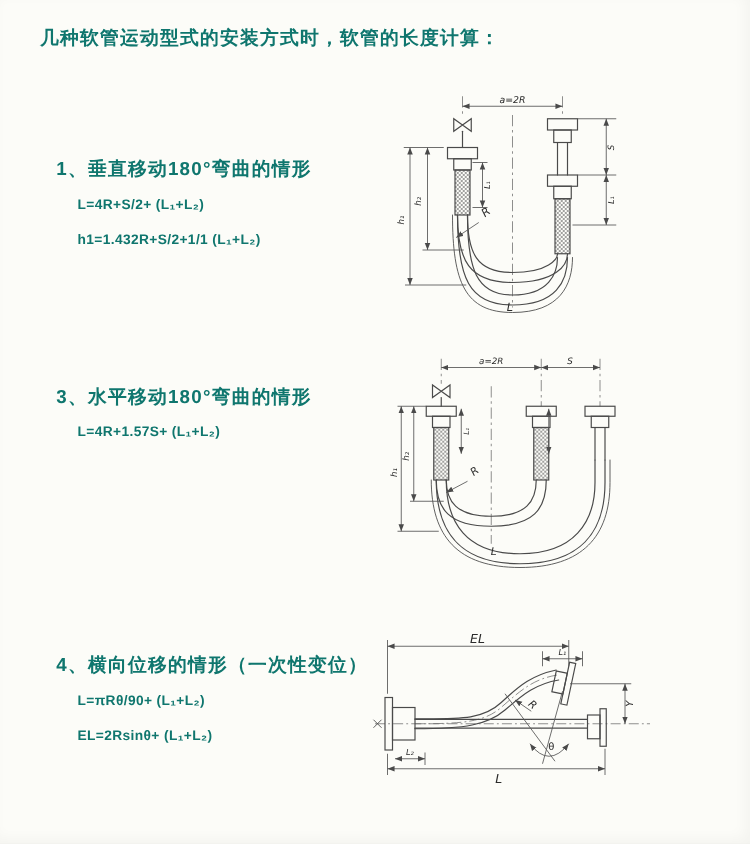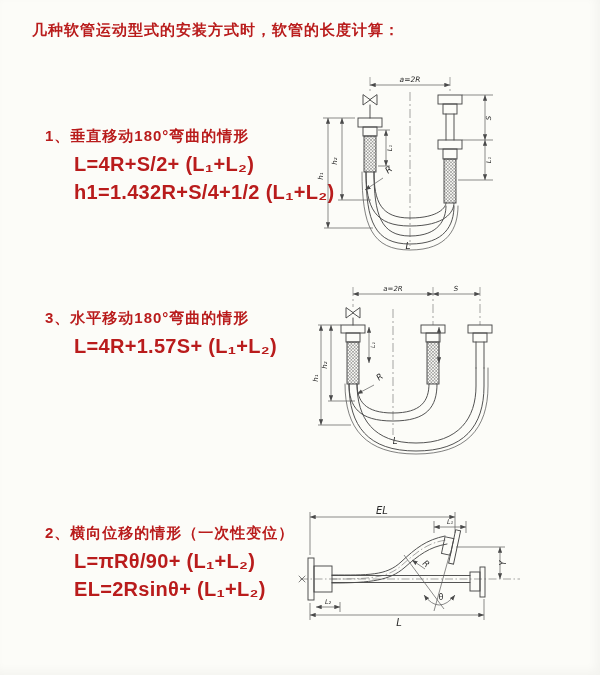--- a/index.html
+++ b/index.html
@@ -1,49 +1,49 @@
 <!DOCTYPE html>
 <html><head>
 <meta charset="utf-8">
 <style>
   html,body{margin:0;padding:0;background:#f2f2ee;}
   .canvas{
     position:relative;width:600px;height:675px;margin:0 auto;
     background:#fcfcf8;overflow:hidden;
     box-shadow:inset -4px -4px 10px rgba(0,0,0,0.035);
     font-family:"Liberation Sans","DejaVu Sans",sans-serif;
-    color:#b91c1c;
+    color:#0f766e;
   }
   .page-title{
     position:absolute;left:32px;top:21px;
     font-size:15px;font-weight:600;letter-spacing:1px;white-space:nowrap;
   }
   .sec{position:absolute;left:45px;white-space:nowrap;}
   .sec-heading{font-size:15px;font-weight:600;letter-spacing:1px;line-height:28px;height:28px;}
-  .formula{font-size:20px;font-weight:600;letter-spacing:.3px;line-height:28px;height:28px;margin-left:29px;}
+  .formula{font-size:11px;font-weight:600;letter-spacing:.3px;line-height:28px;height:28px;margin-left:17px;}
   #sec1{top:122px;} #sec2{top:304px;} #sec3{top:519px;}
   svg{position:absolute;overflow:visible;}
   #dia1{left:315px;top:68px;} #dia2{left:313px;top:283px;} #dia3{left:298px;top:503px;}
   .draw{stroke:#4a4a4a;stroke-width:.95;fill:none;stroke-linecap:round;}
   .dim{stroke:#595959;stroke-width:.7;fill:none;}
   .cl{stroke:#6a6a6a;stroke-width:.6;fill:none;stroke-dasharray:9,3,2,3;}
   text{fill:#2b2b2b;stroke:none;font-family:"DejaVu Sans","Liberation Sans",sans-serif;}
   .lab{font-style:italic;}
 </style>
 </head>
 <body>
 
 <div class="canvas">
 
   <div class="page-title">几种软管运动型式的安装方式时，软管的长度计算：</div>
 
   <div class="sec" id="sec1">
     <div class="sec-heading">1、垂直移动180°弯曲的情形</div>
     <div class="formula">L=4R+S/2+ (L₁+L₂)</div>
-    <div class="formula">h1=1.432R+S/4+1/2 (L₁+L₂)</div>
+    <div class="formula">h1=1.432R+S/2+1/1 (L₁+L₂)</div>
   </div>
 
   <svg id="dia1" width="245" height="190" viewBox="0 0 245 190">
     <defs>
       <marker id="a1e" viewBox="0 0 10 7" refX="9" refY="3.5" markerWidth="9" markerHeight="7" orient="auto">
         <path d="M0,0 L9,3.5 L0,7 Z" fill="#4a4a4a"></path>
       </marker>
       <marker id="a1s" viewBox="0 0 10 7" refX="9" refY="3.5" markerWidth="9" markerHeight="7" orient="auto-start-reverse">
         <path d="M0,0 L9,3.5 L0,7 Z" fill="#4a4a4a"></path>
       </marker>
@@ -182,21 +182,21 @@
     <text class="lab" x="80" y="8" font-size="7" text-anchor="middle">a=2R</text>
     <text class="lab" x="143" y="8" font-size="7" text-anchor="middle">S</text>
     <text class="lab" x="4.5" y="95" font-size="7" text-anchor="middle" transform="rotate(-90 4.5 95)">h₁</text>
     <text class="lab" x="14" y="82" font-size="7" text-anchor="middle" transform="rotate(-90 14 82)">h₂</text>
     <text class="lab" x="62" y="62" font-size="6" text-anchor="middle" transform="rotate(-90 62 62)">L₁</text>
     <text class="lab" x="66" y="98" font-size="8.5" transform="rotate(-38 66 98)">R</text>
     <text class="lab" x="82" y="161" font-size="8.5" text-anchor="middle">L</text>
   </svg>
 
   <div class="sec" id="sec3">
-    <div class="sec-heading">2、横向位移的情形（一次性变位）</div>
+    <div class="sec-heading">4、横向位移的情形（一次性变位）</div>
     <div class="formula">L=πRθ/90+ (L₁+L₂)</div>
     <div class="formula">EL=2Rsinθ+ (L₁+L₂)</div>
   </div>
 
   <svg id="dia3" width="265" height="150" viewBox="0 0 265 150">
     <defs>
       <marker id="a3e" viewBox="0 0 10 7" refX="9" refY="3.5" markerWidth="9" markerHeight="7" orient="auto">
         <path d="M0,0 L9,3.5 L0,7 Z" fill="#4a4a4a"></path>
       </marker>
       <marker id="a3s" viewBox="0 0 10 7" refX="9" refY="3.5" markerWidth="9" markerHeight="7" orient="auto-start-reverse">

